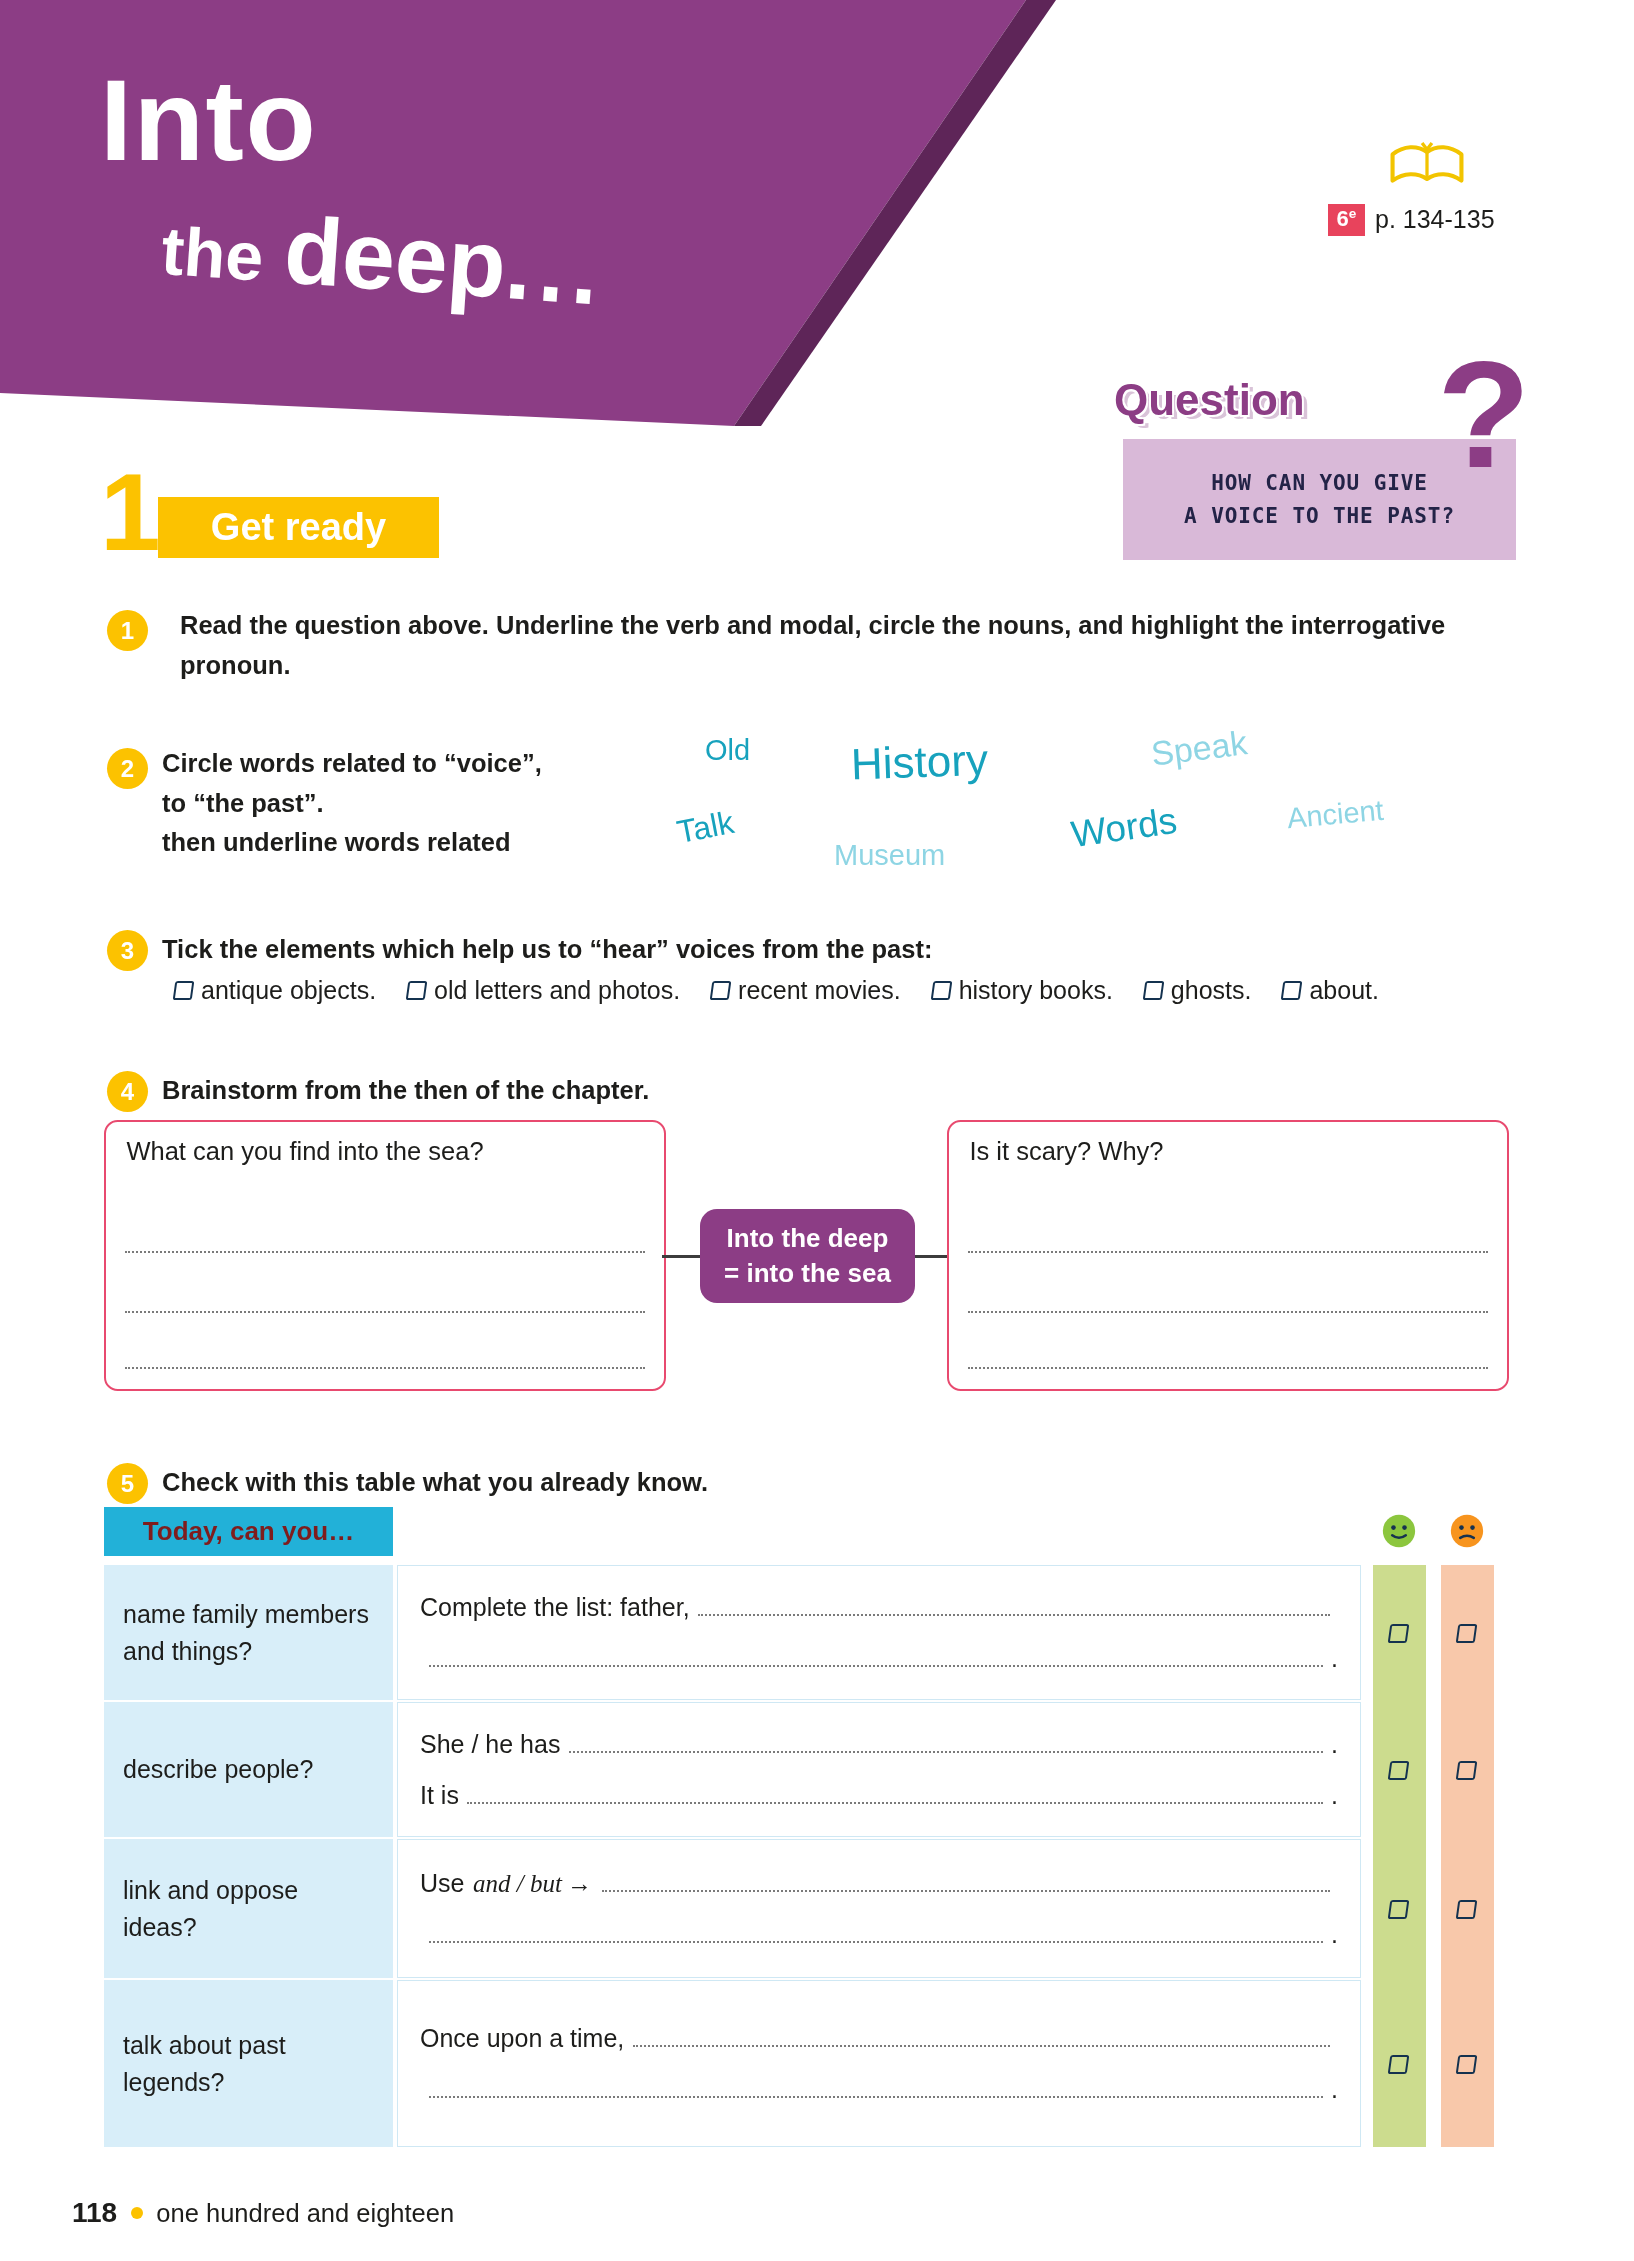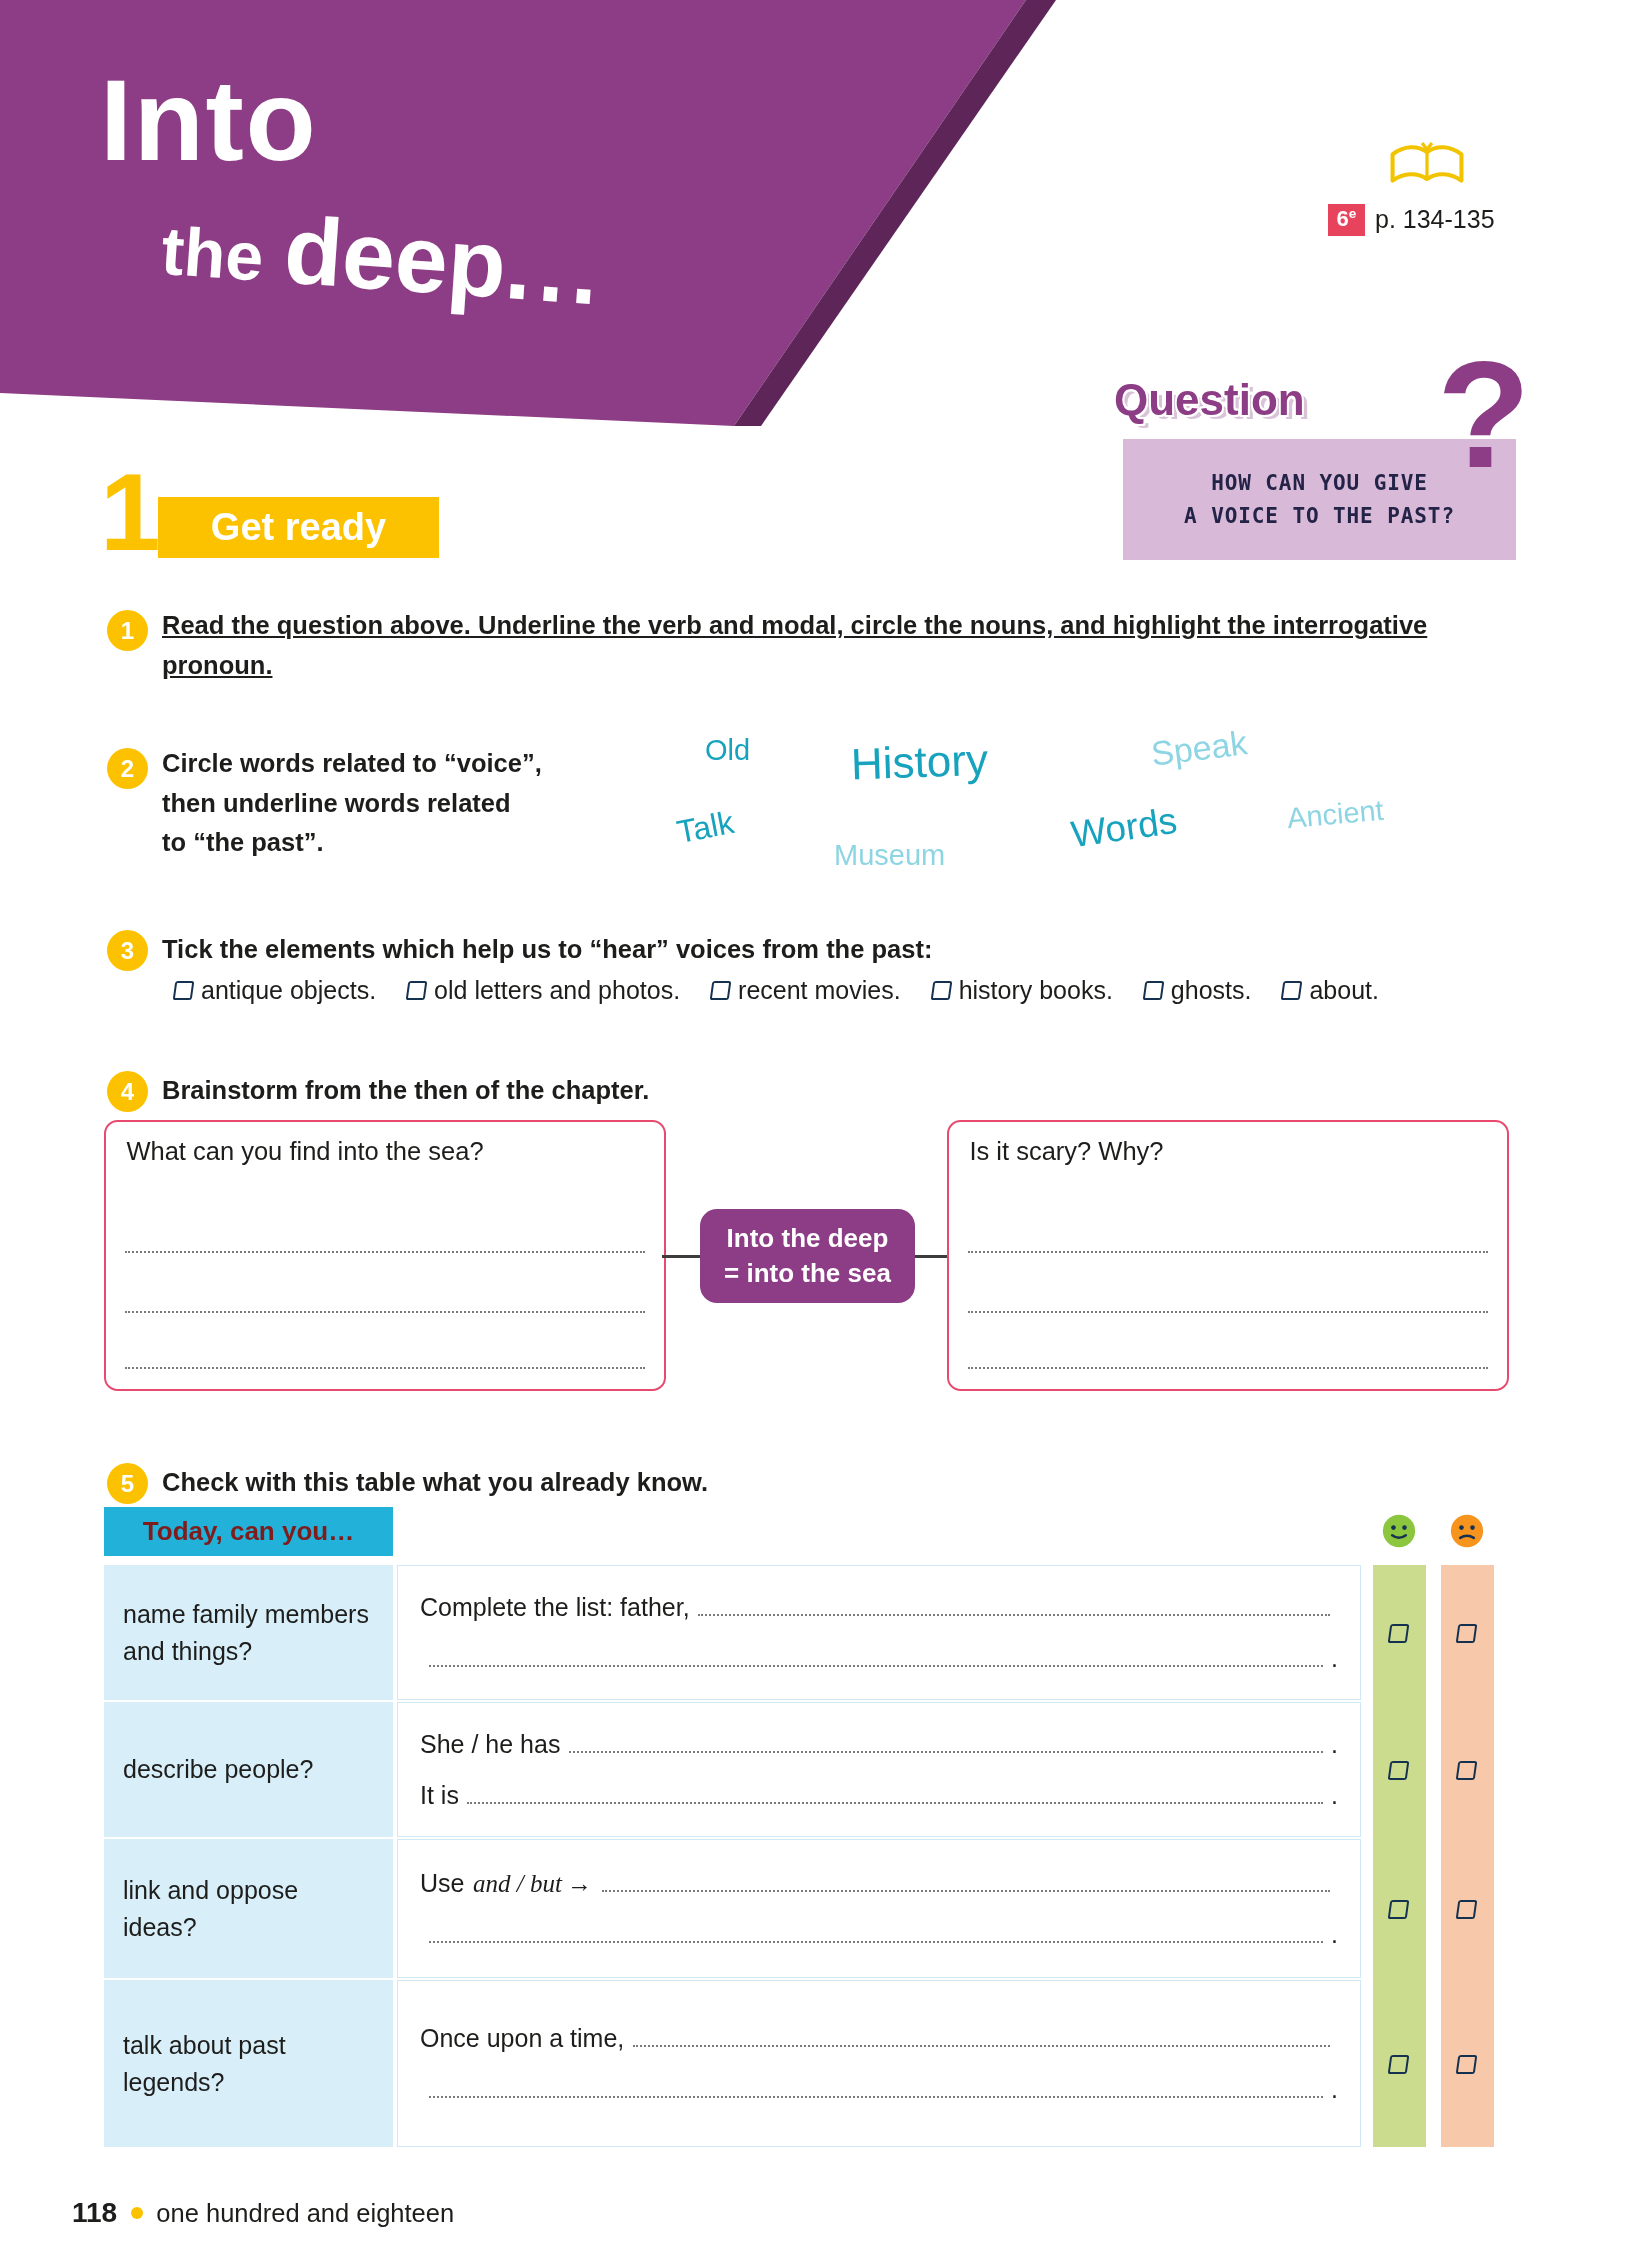--- a/index.html
+++ b/index.html
@@ -133,27 +133,27 @@
   <div class="q-mark">?</div>
   <div class="q-box">
     <span>HOW CAN YOU GIVE</span>
     <span>A VOICE TO THE PAST?</span>
   </div>
 
   <div class="big-one">1</div>
   <div class="getready">Get ready</div>
 
   <div class="anum" style="left:107px;top:610px;">1</div>
-  <div class="atext" style="left:162px;top:606px;width:1269px;text-decoration:underline;">Read the question above. Underline the verb and modal, circle the nouns, and highlight the interrogative pronoun.</div>
+  <div class="atext" style="left:180px;top:606px;width:1269px;">Read the question above. Underline the verb and modal, circle the nouns, and highlight the interrogative pronoun.</div>
 
   <div class="anum" style="left:107px;top:748px;">2</div>
   <div class="atext" style="left:162px;top:744px;width:417px;">
     <div>Circle words related to “voice”,</div>
+    <div>to “the past”.</div>
     <div>then underline words related</div>
-    <div>to “the past”.</div>
   </div>
   <div class="cloud">
     <span class="cw teal w-old">Old</span>
     <span class="cw teal w-history">History</span>
     <span class="cw light w-speak">Speak</span>
     <span class="cw teal w-talk">Talk</span>
     <span class="cw light w-museum">Museum</span>
     <span class="cw teal w-words">Words</span>
     <span class="cw light w-ancient">Ancient</span>
   </div>

